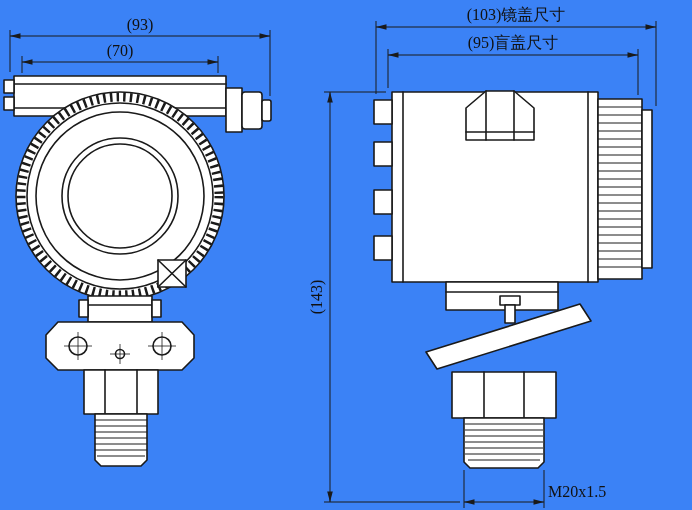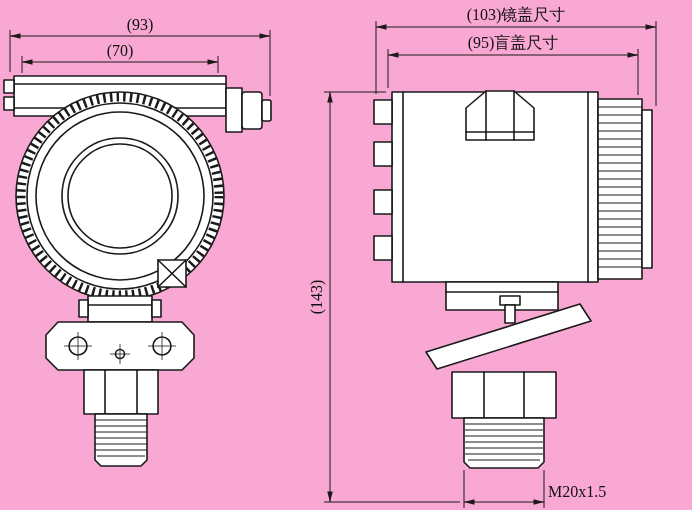--- a/index.html
+++ b/index.html
@@ -1,17 +1,17 @@
 <!DOCTYPE html>
 <html><head>
 <meta charset="utf-8">
 <style>
   html,body{margin:0;padding:0;background:#ffffff;}
   .stage{
-    width:692px;height:510px;background:#f9a8d4;position:relative;overflow:hidden;
+    width:692px;height:510px;background:#3b82f6;position:relative;overflow:hidden;
     font-family:"Liberation Serif","DejaVu Serif",serif;
   }
   svg{display:block;}
   .s  {stroke:#1a1a1a;stroke-width:1.6;fill:none;stroke-linejoin:round;stroke-linecap:round;}
   .sf {stroke:#1a1a1a;stroke-width:1.6;fill:#ffffff;stroke-linejoin:round;}
   .tl {stroke:#1a1a1a;stroke-width:1;fill:none;}
   .cl {stroke:#1a1a1a;stroke-width:0.8;fill:none;}
   .knurl{stroke:#1a1a1a;stroke-width:9;fill:none;stroke-dasharray:2.5 4.2;}
   .dim line{stroke:#1a1a1a;stroke-width:1;fill:none;}
   .dimtext{font-size:16px;fill:#111111;font-family:"Liberation Serif","DejaVu Serif",serif;}

